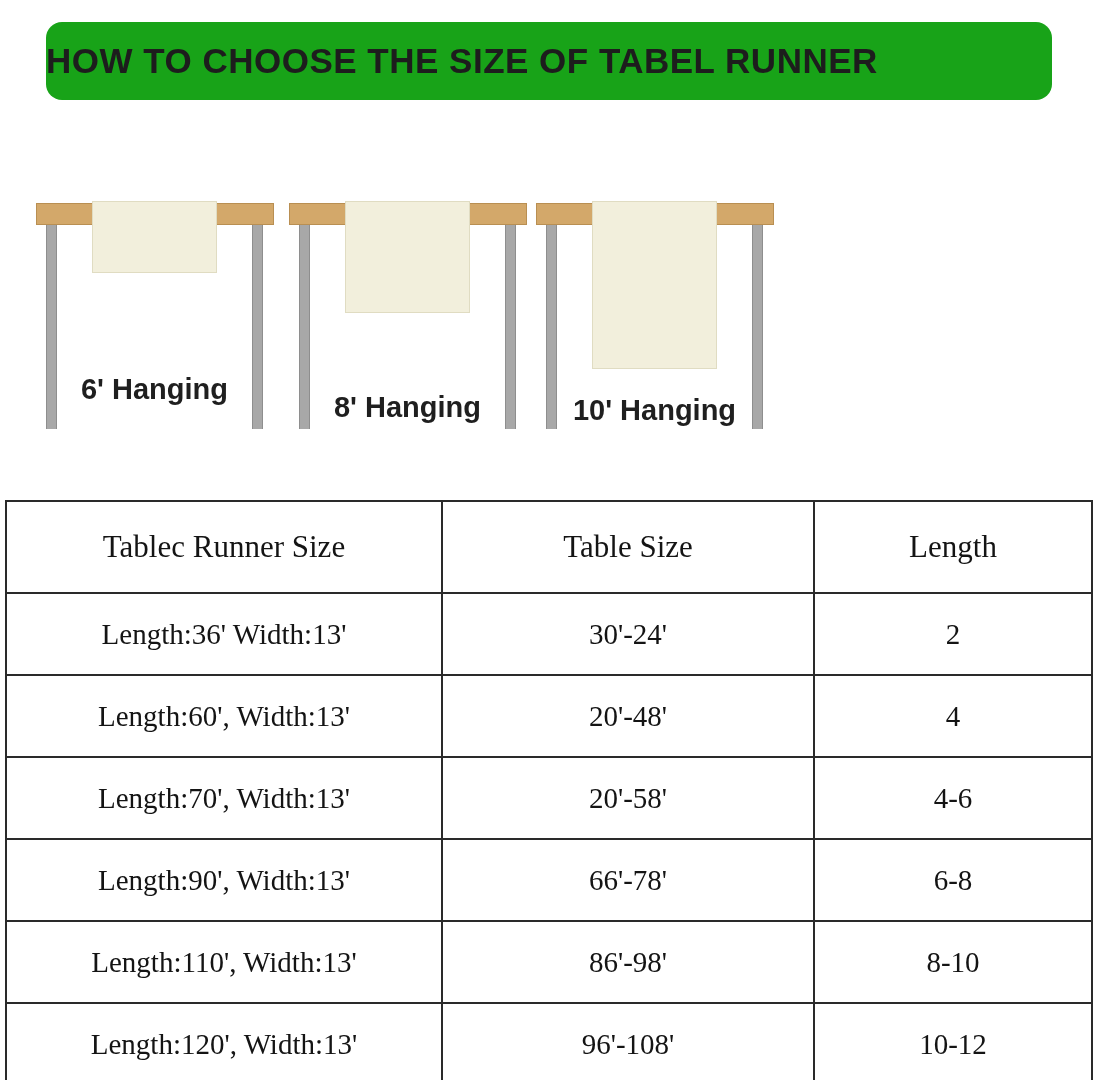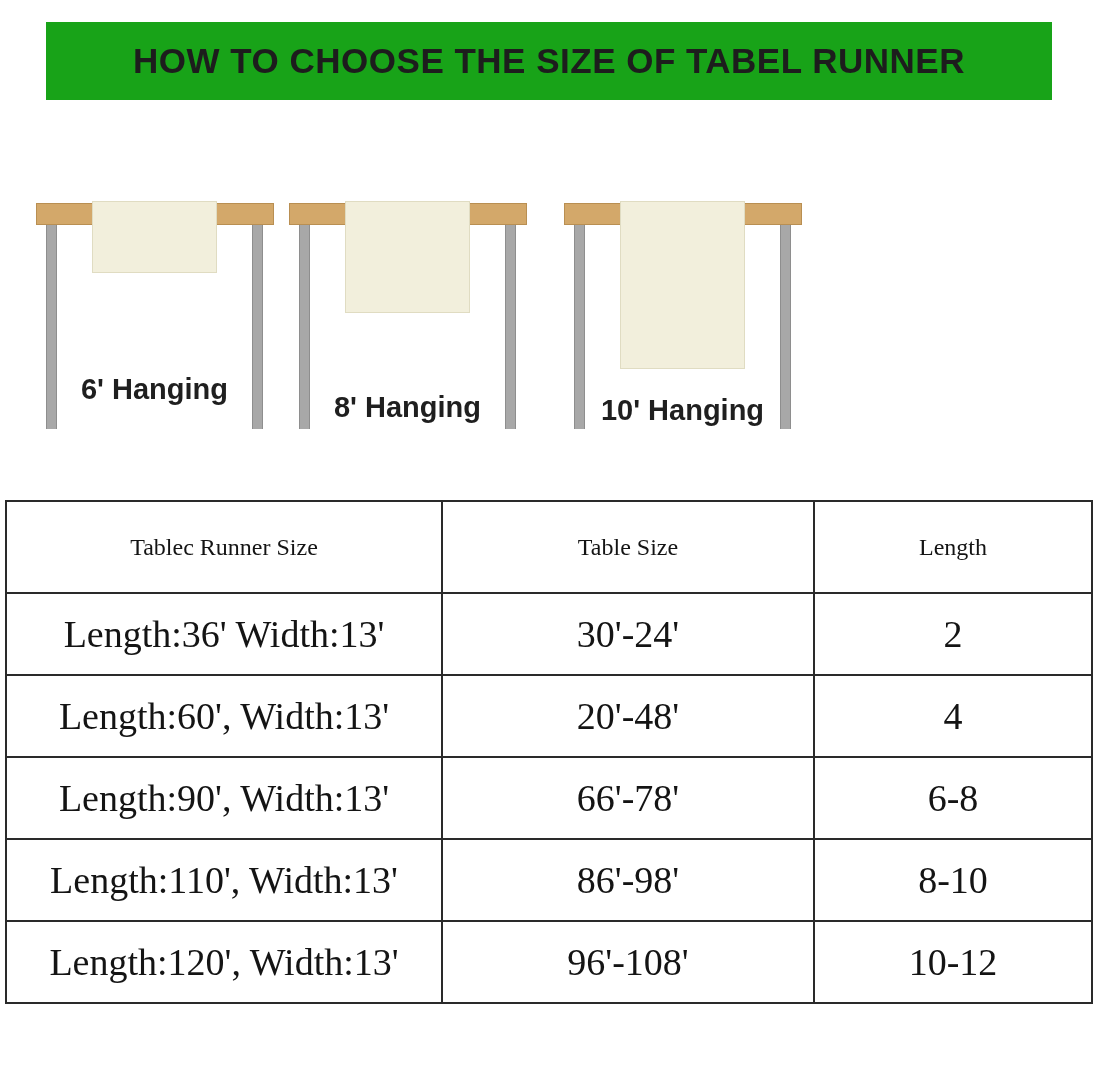--- a/index.html
+++ b/index.html
@@ -18,21 +18,22 @@
   
   .banner {
     position: absolute;
     left: 46px;
     top: 22px;
     width: 1006px;
     height: 78px;
     background: #18a318;
     display: flex;
     align-items: center;
-    justify-content: center;
+    justify-content: flex-start;
+    border-radius: 16px;
   }
   .banner-title {
     color: #1d1d1d;
     font-size: 35px;
     font-weight: bold;
     letter-spacing: 0.5px;
     font-family: "Liberation Sans", sans-serif;
     text-align: center;
     white-space: nowrap;
   }
@@ -46,21 +47,21 @@
     height: 285px;
   }
   .table-fig {
     position: absolute;
     top: 0;
     width: 245px;
     height: 285px;
   }
   .fig1 { left: 32px; }
   .fig2 { left: 285px; }
-  .fig3 { left: 560px; }
+  .fig3 { left: 532px; }
   .fig4 { left: 833px; }
 
   
   .table-top {
     position: absolute;
     top: 28px;
     left: 4px;
     width: 238px;
     height: 22px;
     background: #d3a86a;
@@ -121,25 +122,25 @@
     table-layout: fixed;
     font-family: "Liberation Serif", serif;
   }
   .size-table td, .size-table th {
     border: 2px solid #2a2a2a;
     text-align: center;
     font-weight: normal;
     color: #141414;
   }
   .size-table th {
-    font-size: 24px;
+    font-size: 31px;
     height: 88px;
   }
   .size-table td {
-    font-size: 38px;
+    font-size: 29px;
     height: 78px;
   }
   .col-runner { width: 436px; }
   .col-table  { width: 372px; }
   .col-seats  { width: 278px; }
 </style>
 </head>
 <body>
 
 <div class="banner">
@@ -193,20 +194,25 @@
       <td>Length:36' Width:13'</td>
       <td>30'-24'</td>
       <td>2</td>
     </tr>
     <tr>
       <td>Length:60', Width:13'</td>
       <td>20'-48'</td>
       <td>4</td>
     </tr>
     <tr>
+      <td>Length:70', Width:13'</td>
+      <td>20'-58'</td>
+      <td>4-6</td>
+    </tr>
+    <tr>
       <td>Length:90',  Width:13'</td>
       <td>66'-78'</td>
       <td>6-8</td>
     </tr>
     <tr>
       <td>Length:110',  Width:13'</td>
       <td>86'-98'</td>
       <td>8-10</td>
     </tr>
     <tr>

